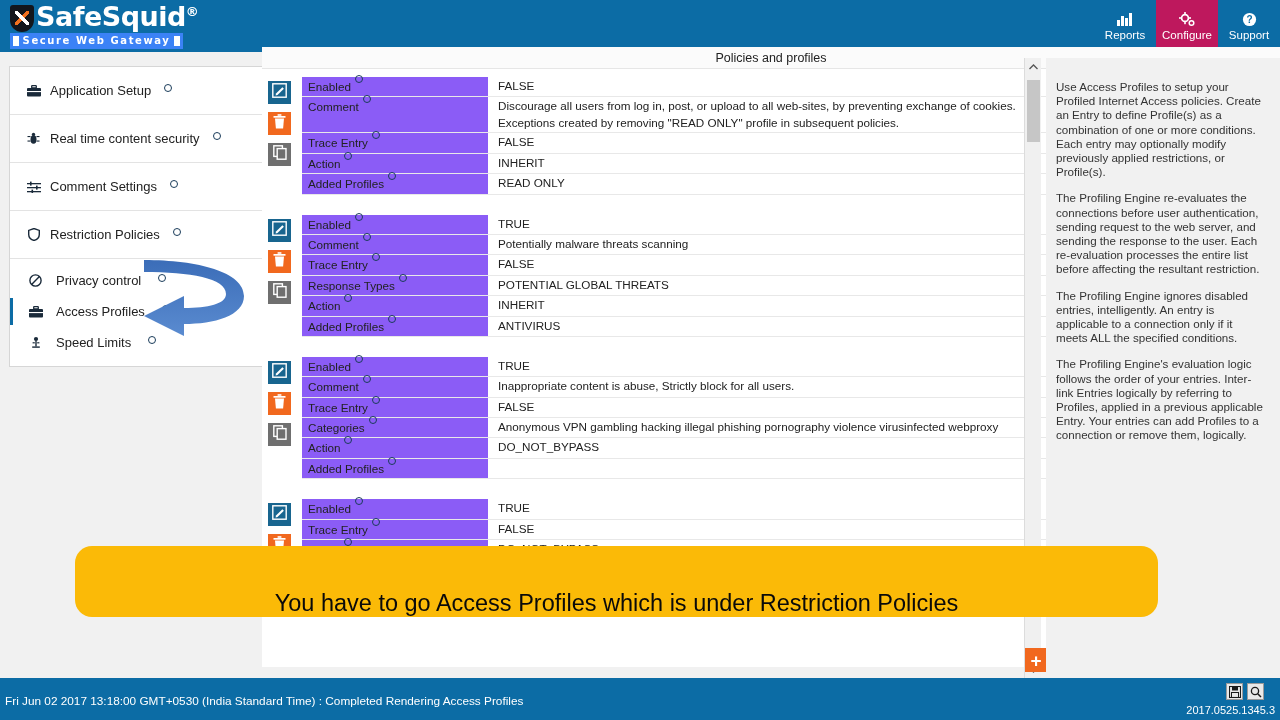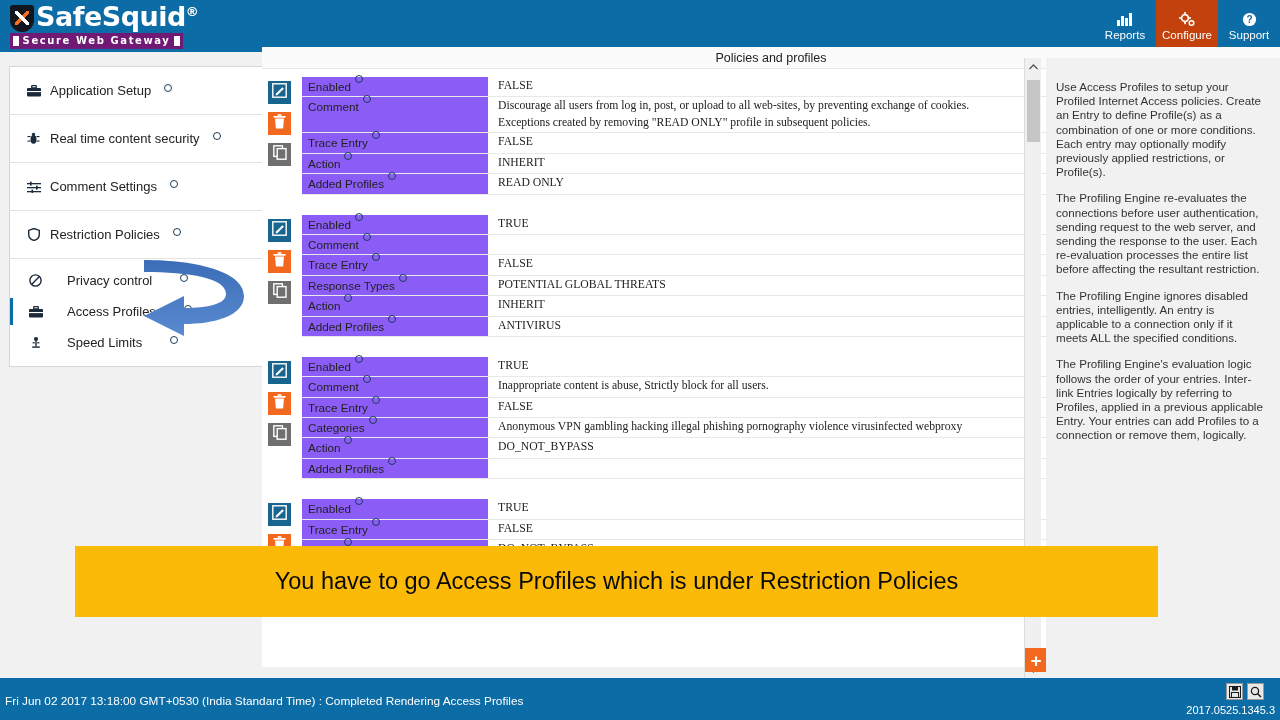--- a/index.html
+++ b/index.html
@@ -29,54 +29,54 @@
     border-radius:3px 3px 12px 12px;
   }
   .logo-shield:after{
     content:""; position:absolute; left:5px; top:6px; width:14px; height:14px;
     background:
       linear-gradient(45deg, transparent 42%, #ffffff 42%, #ffffff 58%, transparent 58%),
       linear-gradient(-45deg, transparent 42%, #f07020 42%, #f07020 58%, transparent 58%);
   }
   .logo-banner {
     position:absolute; left:4px; top:32px; width:173px; height:16px;
-    background:#701a75;
+    background:#3b82f6;
     color:#ffffff; font-size:10px; font-weight:bold; letter-spacing:1.6px;
     text-align:center; line-height:16px;
     font-family:"DejaVu Sans", sans-serif;
   }
   .logo-banner:before, .logo-banner:after{
     content:""; position:absolute; top:3px; width:6px; height:10px; background:#ffffff;
   }
   .logo-banner:before{ left:3px; }
   .logo-banner:after{ right:3px; }
 
   .nav { position:absolute; right:0; top:0; height:52px; display:flex; }
   .nav-item {
     width:62px; height:52px; color:#ffffff;
     display:flex; flex-direction:column; align-items:center; justify-content:center;
     font-size:11.5px; gap:2px; cursor:pointer;
   }
-  .nav-item.active { background:#c2410c; }
+  .nav-item.active { background:#be185d; }
   .nav-ic { height:15px; display:flex; align-items:center; justify-content:center; }
   .nav-ic svg { display:block; }
 
   
   .sidebar {
     position:absolute; left:9px; top:66px; width:270px;
     background:#ffffff; border:1px solid #d6d6d6;
   }
   .side-item {
     height:48px; display:flex; align-items:center; gap:9px;
     padding-left:16px; border-bottom:1px solid #e3e3e3;
     font-size:13px; color:#222222; cursor:pointer; position:relative;
   }
   .side-sub-wrap { padding:6px 0 8px 0; }
   .side-sub {
-    height:31px; display:flex; align-items:center; gap:24px;
+    height:31px; display:flex; align-items:center; gap:13px;
     padding-left:18px; font-size:13px; color:#222222; cursor:pointer;
     position:relative;
   }
   .side-sub.active:before{
     content:""; position:absolute; left:0; top:2px; bottom:2px; width:3px; background:#0c6ca5;
   }
   .side-ic { width:15px; display:flex; align-items:center; justify-content:center; color:#1a2a3a; }
   .help-dot {
     display:inline-block; margin-left:4px; width:8px; height:8px; border-radius:50%;
     border:1.5px solid #1a3c5a; vertical-align:super; position:relative; top:-3px;
@@ -105,21 +105,21 @@
   .act-copy { background:#6f6f6f; }
 
   .fields { flex:1; }
   .frow { display:flex; border-bottom:1px solid #e8e8e8; min-height:18px; }
   .fkey {
     width:186px; background:#8b5cf6; padding:1px 0 1px 6px;
     font-size:11.7px; color:#222222; line-height:16.5px;
   }
   .fval {
     flex:1; padding:1px 8px 1px 10px; font-size:11.7px; color:#222222;
-    line-height:16.5px; white-space:pre-line;font-family:Liberation Serif, serif;
+    line-height:16.5px; white-space:pre-line;
   }
 
   .ord-col { width:40px; display:flex; flex-direction:column; align-items:center; padding-top:4px; }
   .ord-btn {
     width:20px; height:20px; background:#e2e2e2; border:1px solid #cfcfcf;
     display:flex; align-items:center; justify-content:center; cursor:pointer;
     color:#13293f; margin-bottom:0;
   }
   .ord-sp { flex:1; }
 
@@ -146,22 +146,23 @@
   
   .help {
     position:absolute; left:1046px; top:58px; width:234px; height:620px;
     background:#f1f1f1; padding:22px 16px 0 10px;
   }
   .help p { font-size:11.6px; color:#333333; line-height:14.2px; margin-bottom:12px; }
 
   
   .callout {
     position:absolute; left:75px; top:546px; width:1083px; height:71px;
-    background:#fbba07; display:flex; align-items:center; justify-content:center;
+    background:#fbba07; display:flex; align-items:flex-end; justify-content:center;
     z-index:20;
+    border-radius:17px;
   }
   .callout span { font-size:23.5px; color:#0a0a0a; }
 
   .arrow { position:absolute; left:128px; top:258px; width:120px; height:82px; z-index:15; }
 
   
   .status {
     position:absolute; left:0; bottom:0; width:1280px; height:42px;
     background:#0c6ca5; color:#ffffff;
   }
@@ -427,20 +428,21 @@
                 </svg></span>
             </div>
           </div>
           <div class="fields">
             <div class="frow">
               <div class="fkey">Enabled<span class="help-dot"></span></div>
               <div class="fval">TRUE</div>
             </div>
             <div class="frow">
               <div class="fkey">Comment<span class="help-dot"></span></div>
+              <div class="fval">Potentially malware threats scanning</div>
             </div>
             <div class="frow">
               <div class="fkey">Trace Entry<span class="help-dot"></span></div>
               <div class="fval">FALSE</div>
             </div>
             <div class="frow">
               <div class="fkey">Response Types<span class="help-dot"></span></div>
               <div class="fval">POTENTIAL GLOBAL THREATS</div>
             </div>
             <div class="frow">

